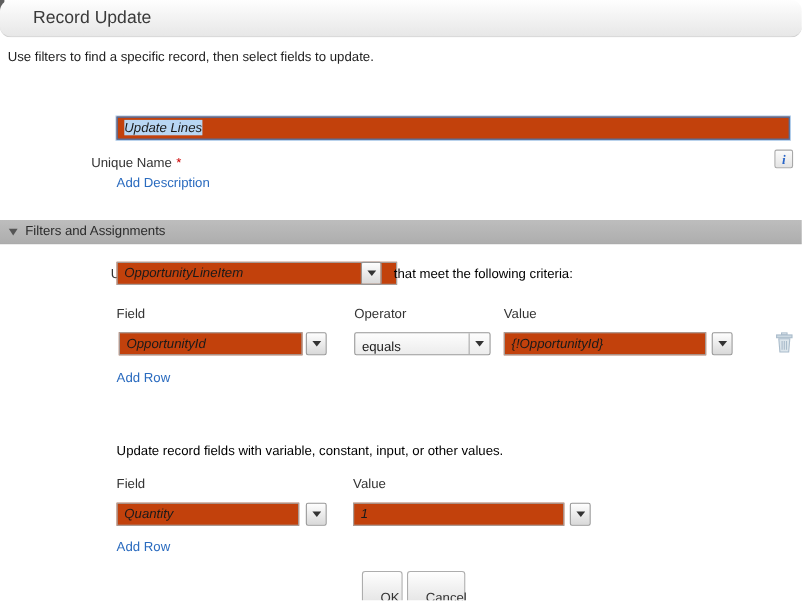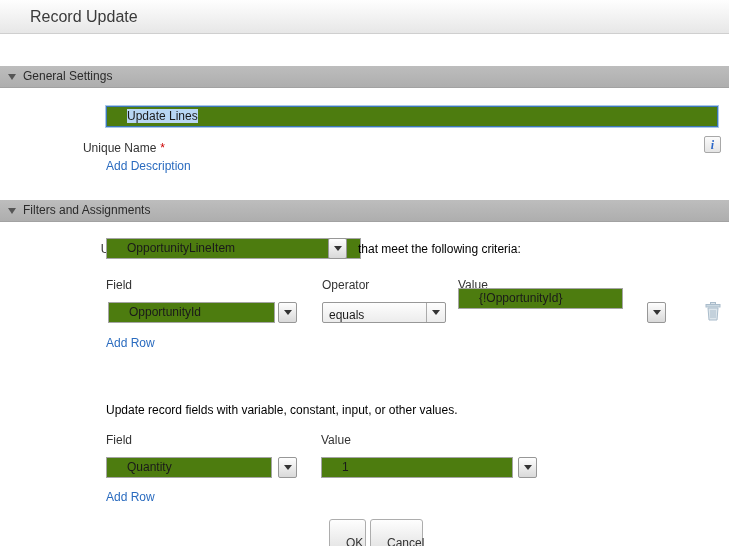--- a/index.html
+++ b/index.html
@@ -3,40 +3,40 @@
 <meta charset="utf-8">
 <style>
   html,body{margin:0;padding:0;background:#fff;}
   .screen{
     position:relative;width:729px;height:546px;overflow:hidden;background:#fff;
     font-family:"Liberation Sans",sans-serif;font-size:12px;color:#222;
   }
   .corner-mark{position:absolute;left:0;top:0;width:4px;height:10px;background:#5f5f5f;}
   .titlebar{
     position:absolute;left:0;top:0;width:729px;height:33px;
-    background:linear-gradient(#fefefe,#e7e7e7);border-bottom:1px solid #cfcfcf;
+    background:linear-gradient(#fefefe,#e7e7e7);border-bottom:1px solid #cfcfcf;border-radius:10px;
   }
   .title{position:absolute;left:30px;top:0;line-height:33px;font-size:16px;color:#3a3a3a;}
   .description{position:absolute;left:7px;top:44px;color:#222;}
   .section-header{
     position:absolute;left:0;width:729px;height:21px;
     background:linear-gradient(#bdbdbd,#aeaeae);border-bottom:1px solid #a2a2a2;
     color:#2b2b2b;line-height:21px;
   }
   .section-header .label{position:absolute;left:23px;}
   .tri{
     position:absolute;left:8px;top:8px;width:0;height:0;
     border-left:4px solid transparent;border-right:4px solid transparent;
     border-top:6px solid #555;
   }
   .rlabel{position:absolute;left:0;width:100px;text-align:right;color:#333;white-space:nowrap;padding-left:48px;}
   .req{color:#cc0000;margin-left:4px;}
   .tinput{
-    position:absolute;height:21px;box-sizing:border-box;border:1px solid #a5a5a5;background:#4d7c0f;
-    line-height:19px;padding:0 20px;color:#1a1a1a;white-space:nowrap;overflow:hidden;
+    position:absolute;height:21px;box-sizing:border-box;border:1px solid #a5a5a5;background:#c2410c;
+    line-height:19px;padding:0 6px;color:#1a1a1a;white-space:nowrap;overflow:hidden;font-style:italic;
   }
   .tinput.focused{border:1px solid #3c77b9;box-shadow:0 0 0 1px #a9c8e8;}
   .sel-text{background:#b8d6f3;}
   .dd{
     position:absolute;width:19px;height:21px;box-sizing:border-box;border:1px solid #979797;
     border-radius:2px;background:linear-gradient(#fefefe,#d9d9d9);
     display:flex;align-items:center;justify-content:center;padding:0;cursor:pointer;
   }
   .arrow{width:0;height:0;border-left:4px solid transparent;border-right:4px solid transparent;border-top:5px solid #333;}
   .selectbox{
@@ -65,25 +65,22 @@
 <body>
 
 <div class="screen">
 
   <div class="corner-mark"></div>
 
   <div class="titlebar">
     <div class="title">Record Update</div>
   </div>
 
+  <div class="description">Use filters to find a specific record, then select fields to update.</div>
 
-  <div class="section-header" style="top:66px;">
-    <span class="tri"></span>
-    <span class="label">General Settings</span>
-  </div>
 
   <div class="rlabel" style="top:110px;">
     <span>Name</span><span class="req">*</span>
   </div>
   <div class="tinput focused" style="left:106px;top:106px;width:612px;">
     <span class="sel-text">Update Lines</span>
   </div>
 
   <div class="rlabel" style="top:141px;margin-left:17px;">
     <span>Unique Name</span><span class="req">*</span>
@@ -119,21 +116,21 @@
   </div>
   <button class="dd" style="left:278px;top:302px;">
     <span class="arrow"></span>
   </button>
   <div class="selectbox" style="left:322px;top:302px;width:124px;">
     <span class="sval">equals</span>
     <span class="sarr">
         <span class="arrow"></span>
       </span>
   </div>
-  <div class="tinput" style="left:458px;top:288px;width:165px;">
+  <div class="tinput" style="left:458px;top:302px;width:184px;">
     <span>{!OpportunityId}</span>
   </div>
   <button class="dd" style="left:647px;top:302px;">
     <span class="arrow"></span>
   </button>
   <button class="trash-btn">
     <svg width="16" height="19" viewBox="0 0 16 19">
       <rect x="5.5" y="0.5" width="5" height="2" fill="#d9e2e9" stroke="#aabccb" stroke-width="1"></rect>
       <rect x="1" y="2.5" width="14" height="2.5" fill="#ccd9e2" stroke="#aabccb" stroke-width="1"></rect>
       <path d="M3 6 h10 l-1 12 h-8 z" fill="#dde6ec" stroke="#aabccb" stroke-width="1"></path>

